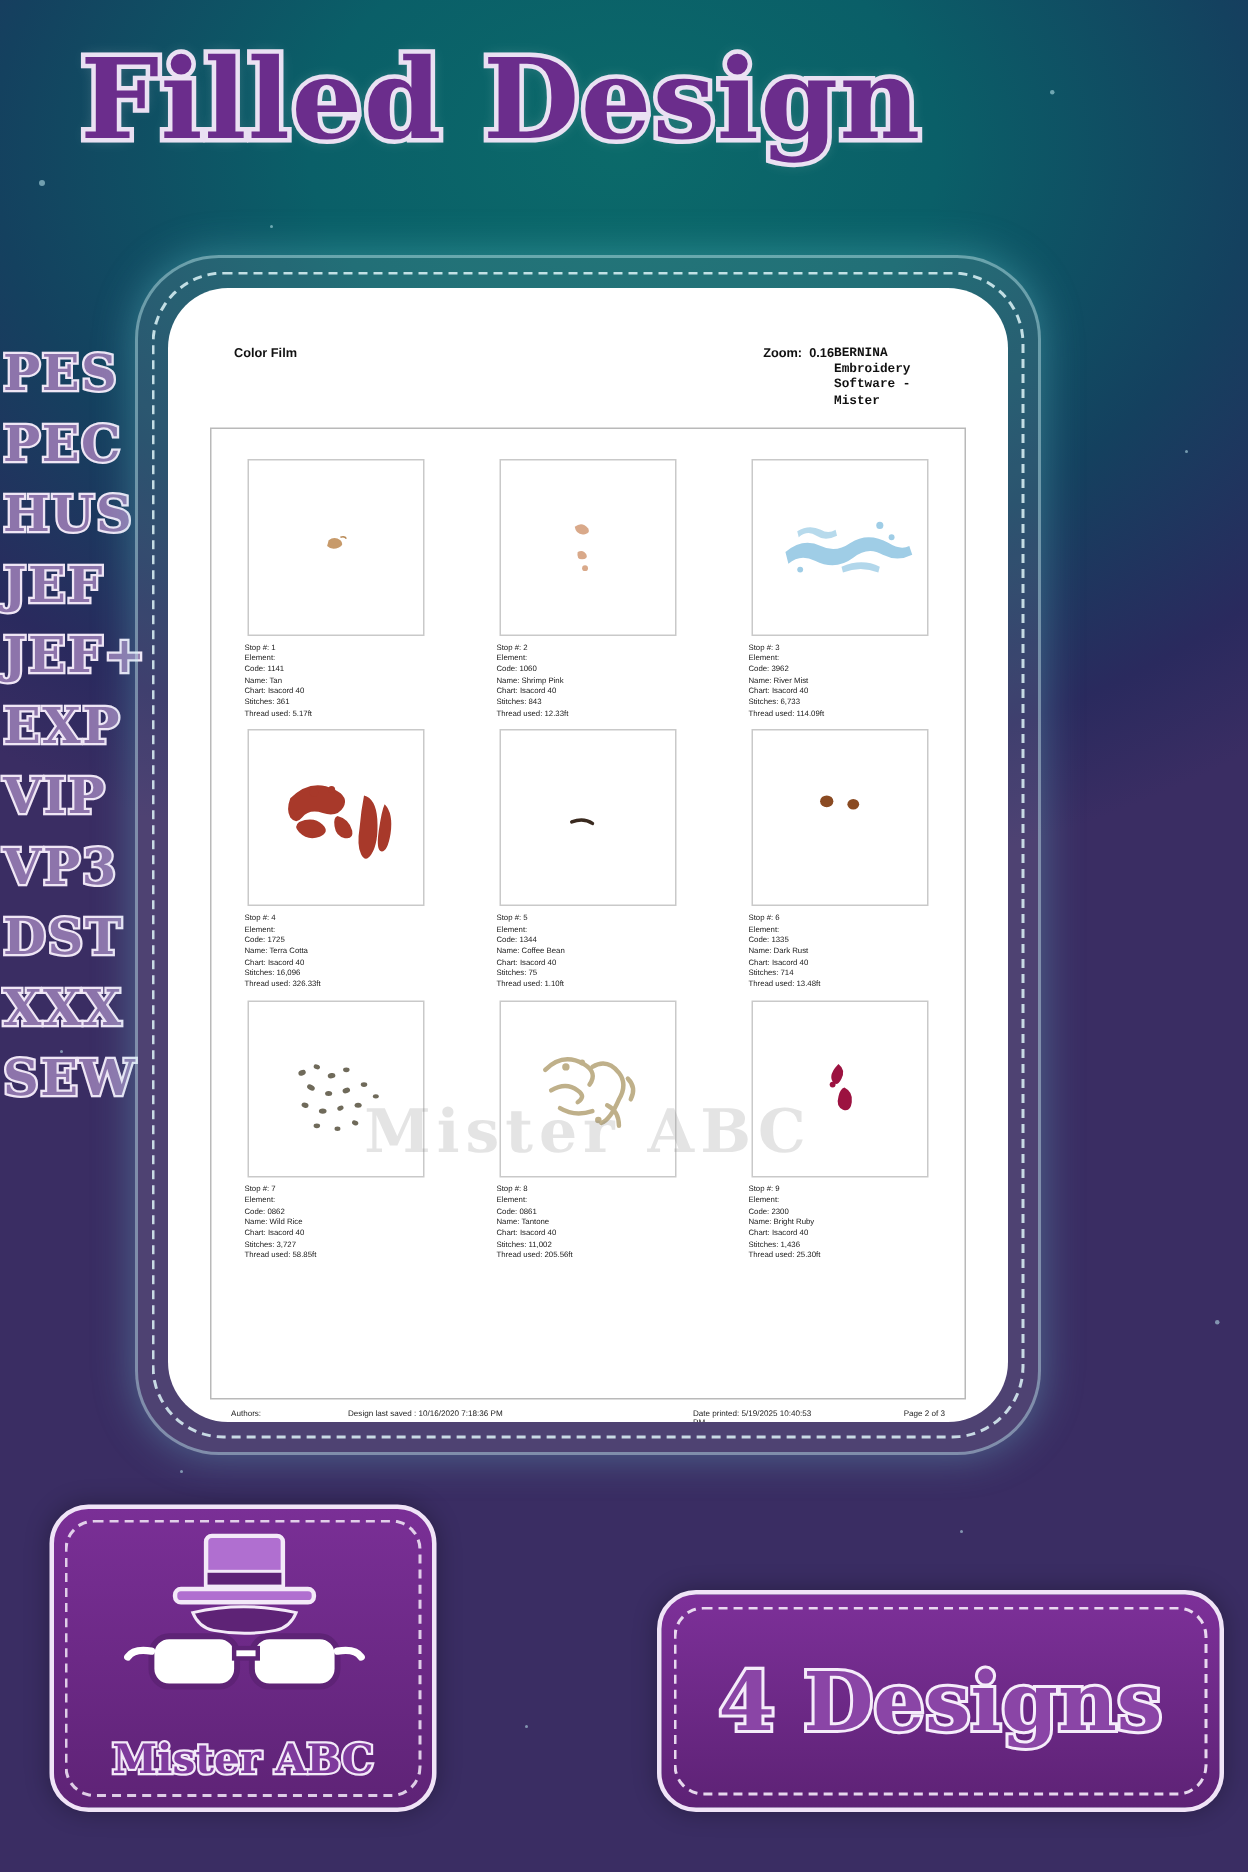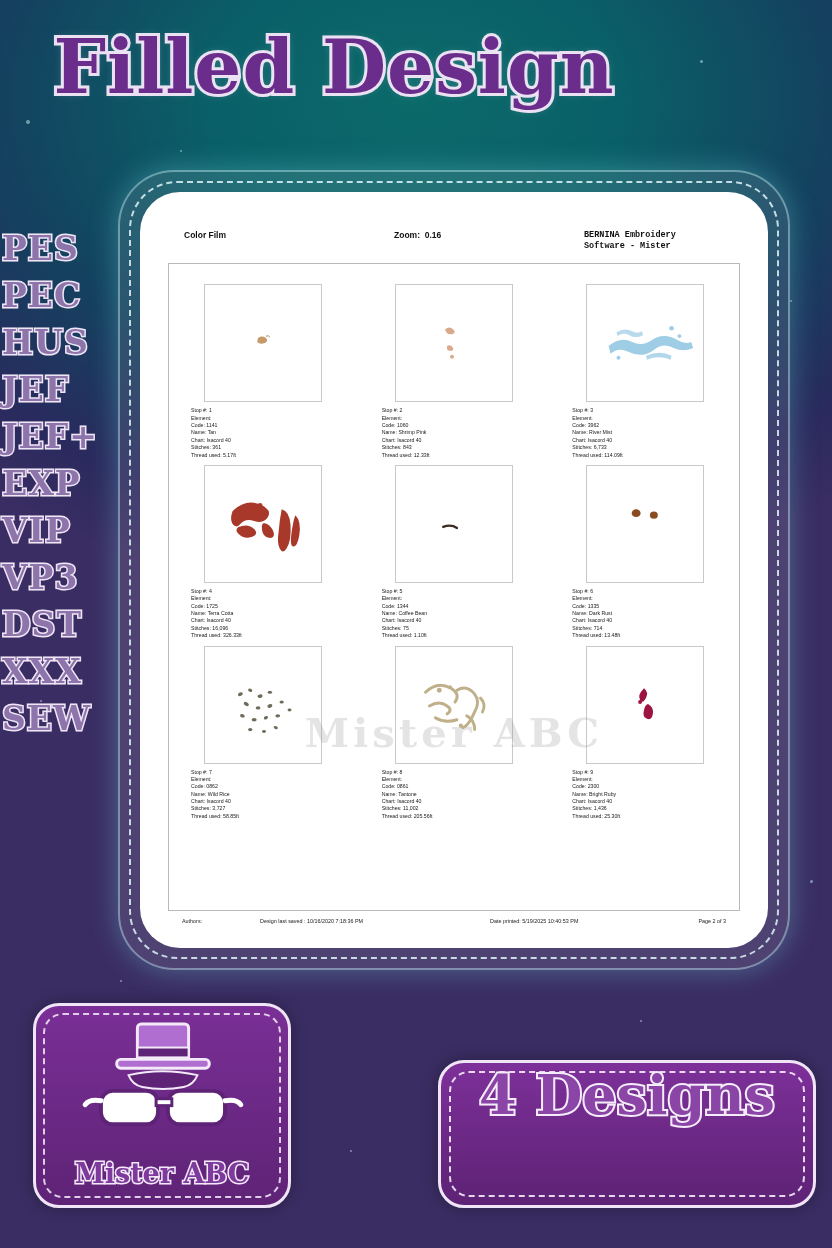--- a/index.html
+++ b/index.html
@@ -46,22 +46,22 @@
     -webkit-text-stroke: 3px #efe6f5;
     paint-order: stroke fill;
     letter-spacing: 1px;
     line-height: 1;
     padding-left: 6px;
   }
 
   
   .card-outer {
     position: absolute;
-    left: 118px; top: 170px;
-    width: 672px; height: 800px;
+    left: 90px; top: 170px;
+    width: 604px; height: 800px;
     border-radius: 56px;
     background: rgba(255,255,255,0.10);
     border: 2px solid rgba(190,235,240,.45);
     box-shadow: 0 0 28px rgba(120,220,230,.35);
   }
   .card-dashed {
     position: absolute; inset: 9px;
     border-radius: 48px;
     border: 2px dashed rgba(222,245,248,.85);
   }
@@ -73,21 +73,21 @@
   }
 
   
   .doc { position: absolute; left: 0; top: 0; width: 100%; height: 100%; padding: 38px 28px 10px 28px; }
   .doc-head {
     display: flex; align-items: flex-start;
     font-size: 8.5px; font-weight: bold; color: #111;
     padding: 0 16px 12px 16px;
   }
   .doc-head .h-left { width: 210px; }
-  .doc-head .h-mid { width: 190px; text-align: left; }
+  .doc-head .h-mid { width: 190px; text-align: right; }
   .doc-head .h-right { flex: 1; line-height: 1.25; font-family: Liberation Mono, monospace; }
 
   .sheet {
     border: 1px solid #b9b9b9;
     height: 648px;
     position: relative;
     padding: 14px 10px 0 10px;
     background: #fff;
   }
   .grid {
@@ -159,21 +159,21 @@
   .logo-art { position:absolute; top: 12px; left: 0; width:100%; height: 128px; }
 
   
   .designs-badge {
     position: absolute; left: 438px; top: 1060px;
     width: 378px; height: 148px;
     border-radius: 26px;
     background: linear-gradient(180deg,#7d3099 0%, #5d2275 100%);
     border: 3px solid #f0e4f7;
     box-shadow: 0 0 16px rgba(0,0,0,.3);
-    display: flex; align-items: flex-start; justify-content: center;
+    display: flex; align-items: center; justify-content: center;
   }
   .designs-badge .inner-dash {
     position:absolute; inset:8px; border-radius:20px; border:2px dashed rgba(245,235,250,.9);
   }
   .designs-text {
     position: relative;
     font-family: "DejaVu Serif", serif;
     font-weight: bold; font-size: 54px;
     color: #8a45a6;
     -webkit-text-stroke: 4px #f5ecfa;

